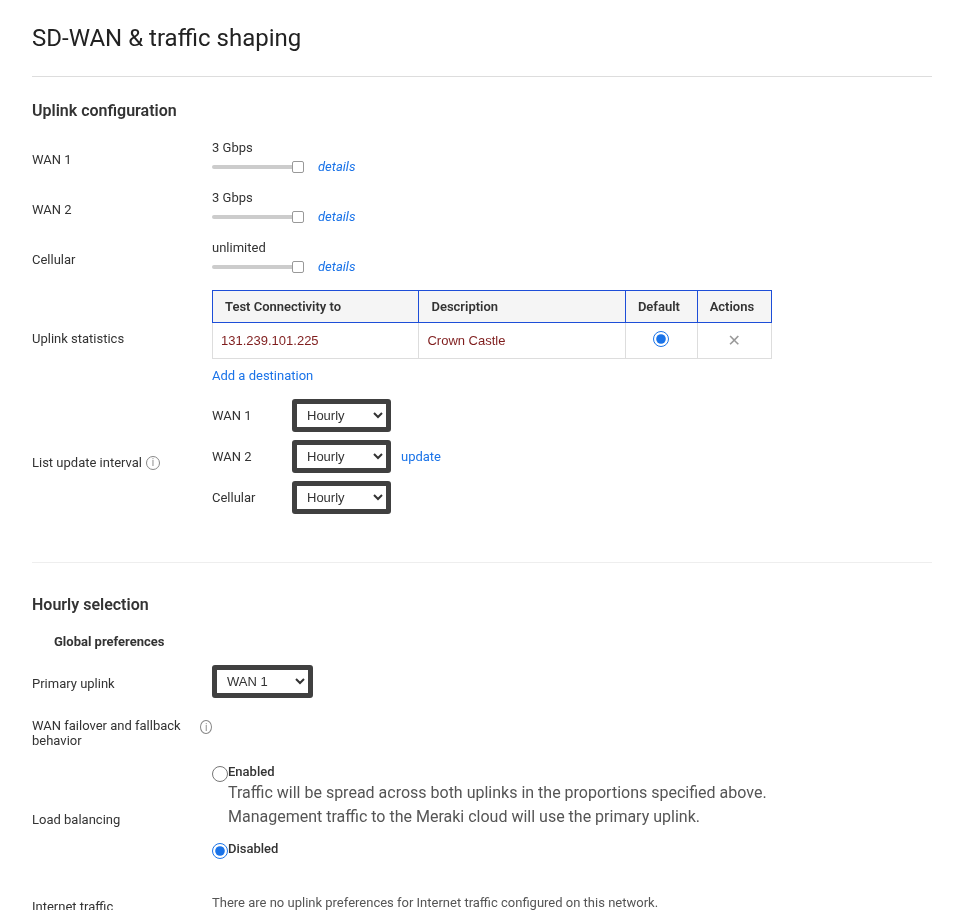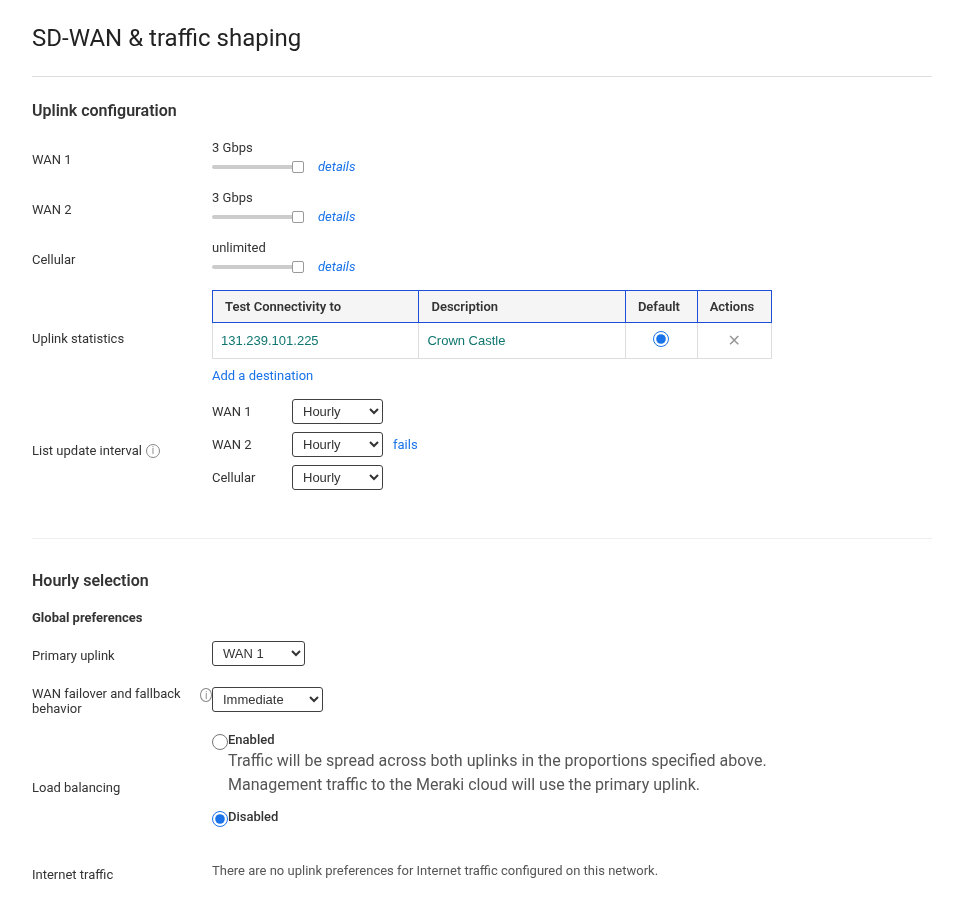--- a/index.html
+++ b/index.html
@@ -25,20 +25,21 @@
       font-size: 16px;
       font-weight: 600;
       color: #333;
       margin-bottom: 20px;
     }
     .sub-section-title {
       font-size: 13px;
       font-weight: 700;
       color: #333;
       margin-bottom: 16px;
+      margin-left: 22px;
     }
     .field-row {
       display: flex;
       align-items: center;
       margin-bottom: 16px;
     }
     .field-label {
       width: 180px;
       min-width: 180px;
       font-size: 13px;
@@ -106,21 +107,21 @@
       border: 1px solid #ddd;
       padding: 6px 8px;
       font-size: 13px;
     }
     .connectivity-table input[type="text"] {
       border: none;
       outline: none;
       width: 100%;
       font-size: 13px;
       background: transparent;
-      color: #0f766e;
+      color: #7f1d1d;
     }
     .radio-cell {
       text-align: center;
     }
     input[type="radio"] {
       accent-color: #1a73e8;
       width: 16px;
       height: 16px;
       cursor: pointer;
     }
@@ -145,21 +146,21 @@
       align-items: center;
       gap: 10px;
       margin-bottom: 8px;
       font-size: 13px;
     }
     .interval-label {
       width: 70px;
       color: #333;
     }
     select {
-      border: 1px solid #404040;
+      border: 5px solid #404040;
       border-radius: 3px;
       padding: 3px 20px 3px 6px;
       font-size: 13px;
       background: #fff;
       cursor: pointer;
       color: #333;
       appearance: auto;
     }
     .simple-link {
       color: #1a73e8;
@@ -327,21 +328,21 @@
           <option>Weekly</option>
         </select>
       </div>
       <div class="interval-row">
         <span class="interval-label">WAN 2</span>
         <select>
           <option>Hourly</option>
           <option>Daily</option>
           <option>Weekly</option>
         </select>
-        <a class="simple-link" href="#">fails</a>
+        <a class="simple-link" href="#">update</a>
       </div>
       <div class="interval-row">
         <span class="interval-label">Cellular</span>
         <select>
           <option>Hourly</option>
           <option>Daily</option>
           <option>Weekly</option>
         </select>
       </div>
     </div>
@@ -361,27 +362,20 @@
         <option>Cellular</option>
       </select>
     </div>
   </div>
 
   <div class="field-row">
     <div class="field-label" style="align-items:flex-start; gap:4px;">
       <span>WAN failover and fallback behavior</span>
       <span class="info-icon" style="margin-top:2px;">i</span>
     </div>
-    <div class="field-content failover-row">
-      <select>
-        <option>Immediate</option>
-        <option>After 1 min</option>
-        <option>After 5 min</option>
-      </select>
-    </div>
   </div>
 
   <div class="field-row">
     <div class="field-label">Load balancing</div>
     <div class="field-content">
 
       <div class="radio-option">
         <input type="radio" name="load-balancing" style="">
         <div class="radio-option-content">
           <div class="radio-option-label">Enabled</div>

